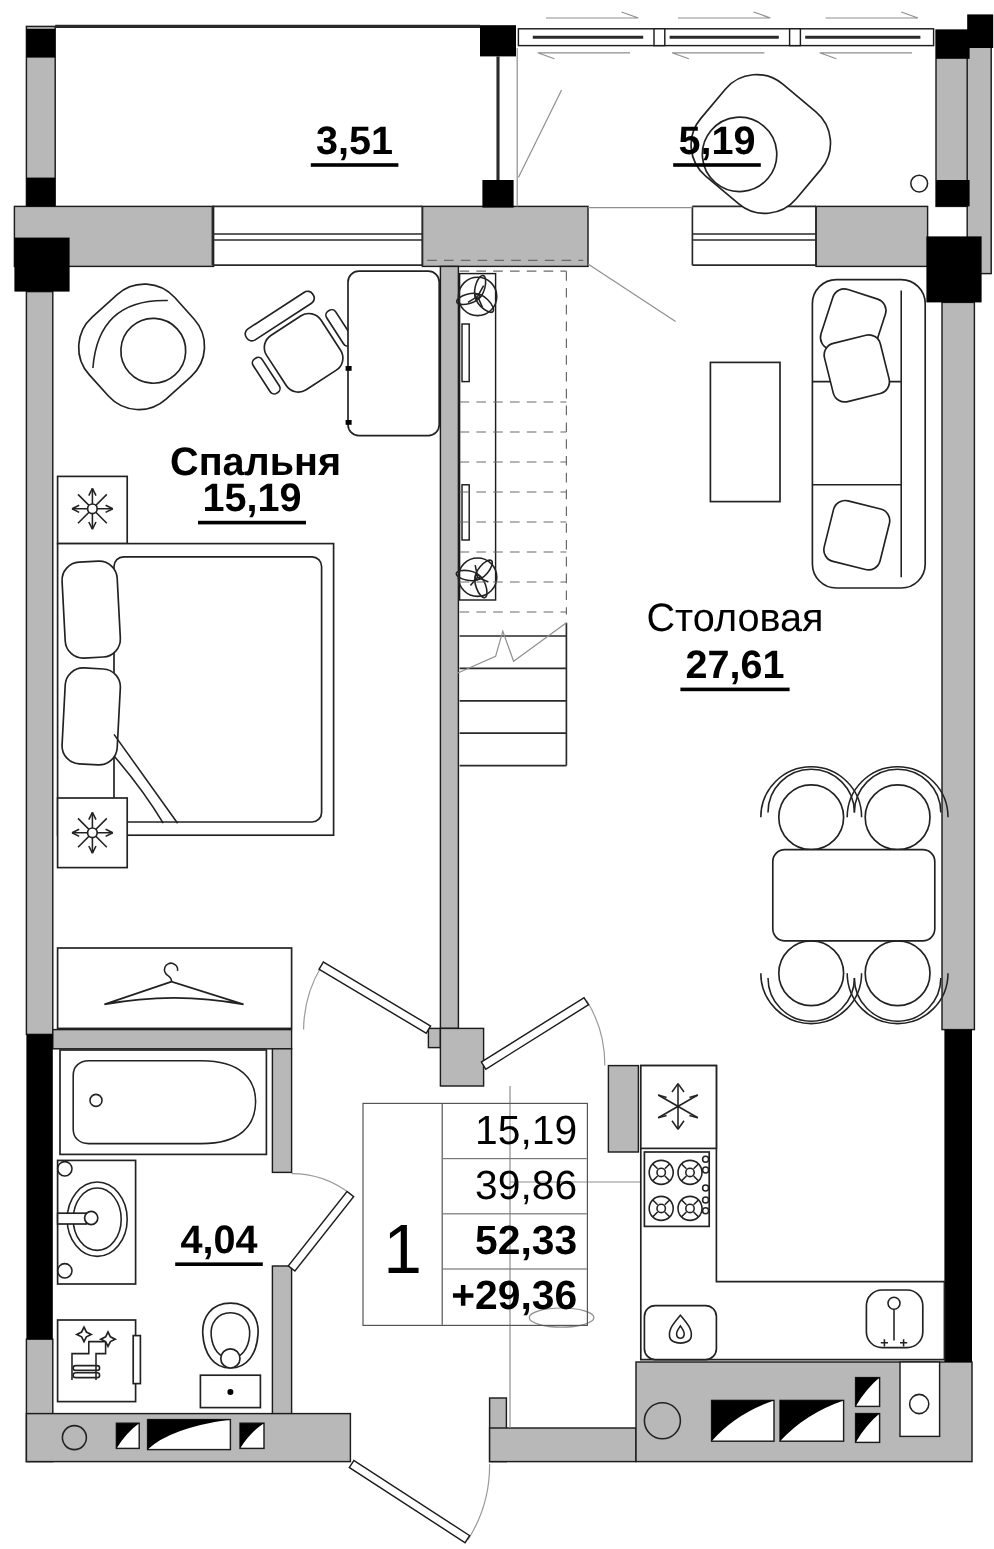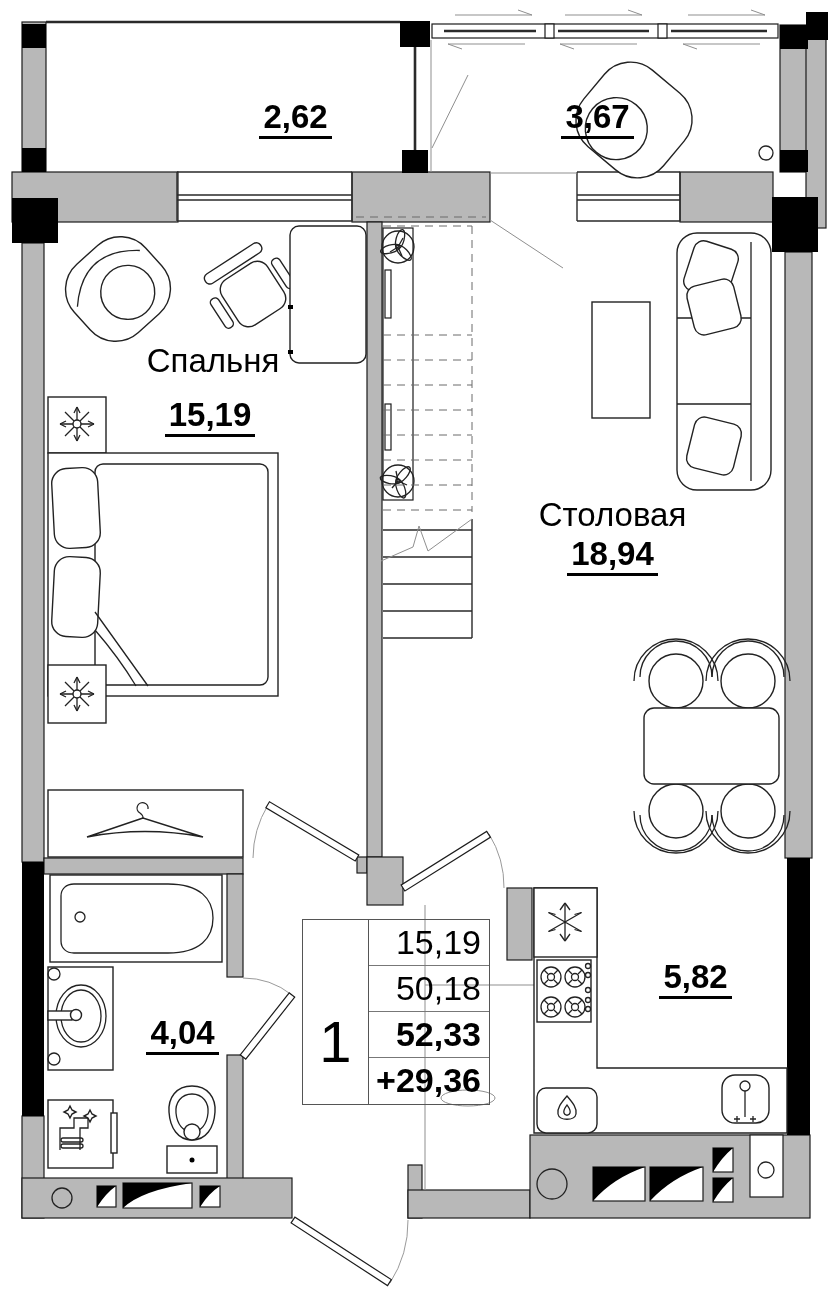--- a/index.html
+++ b/index.html
@@ -338,35 +338,34 @@
     <path class="blk" d="M593,1201 L593,1167 L645,1167 Q613,1178 593,1201 Z"></path>
     <rect class="wht" x="650" y="1167" width="53" height="34"></rect>
     <path class="blk" d="M650,1201 L650,1167 L703,1167 Q671,1178 650,1201 Z"></path>
     <rect class="wht" x="713" y="1148" width="20" height="24"></rect>
     <path class="blk" d="M713,1172 L713,1148 L733,1148 Q722,1157 713,1172 Z"></path>
     <rect class="wht" x="713" y="1178" width="20" height="24"></rect>
     <path class="blk" d="M713,1202 L713,1178 L733,1178 Q722,1187 713,1202 Z"></path>
   </g>
 </svg>
 
-  <div class="lbl" style="left:238px;top:100px;width:115px;"><span class="u">2,62</span></div>
-  <div class="lbl" style="left:540px;top:100px;width:115px;"><span class="u">3,67</span></div>
-
-  <div class="lbl name" style="left:128px;top:344px;width:170px;">Спальня</div>
+  <div class="lbl" style="left:238px;top:100px;width:115px;"><span class="u">3,51</span></div>
+  <div class="lbl" style="left:540px;top:100px;width:115px;"><span class="u">5,19</span></div>
+
+  <div class="lbl name" style="left:128px;top:368px;width:170px;font-weight:bold;">Спальня</div>
   <div class="lbl" style="left:140px;top:398px;width:140px;"><span class="u">15,19</span></div>
 
   <div class="lbl name" style="left:515px;top:498px;width:195px;">Столовая</div>
-  <div class="lbl" style="left:545px;top:537px;width:135px;"><span class="u">18,94</span></div>
+  <div class="lbl" style="left:545px;top:537px;width:135px;"><span class="u">27,61</span></div>
 
   <div class="lbl" style="left:125px;top:1016px;width:115px;"><span class="u">4,04</span></div>
-  <div class="lbl" style="left:638px;top:960px;width:115px;"><span class="u">5,82</span></div>
 
   <div class="info-table">
     <div class="it-left">1</div>
     <div class="it-right">
       <div class="it-row">15,19</div>
-      <div class="it-row">50,18</div>
+      <div class="it-row">39,86</div>
       <div class="it-row b">52,33</div>
       <div class="it-row b">+29,36</div>
     </div>
   </div>
 
 </div>
 
 </body></html>

